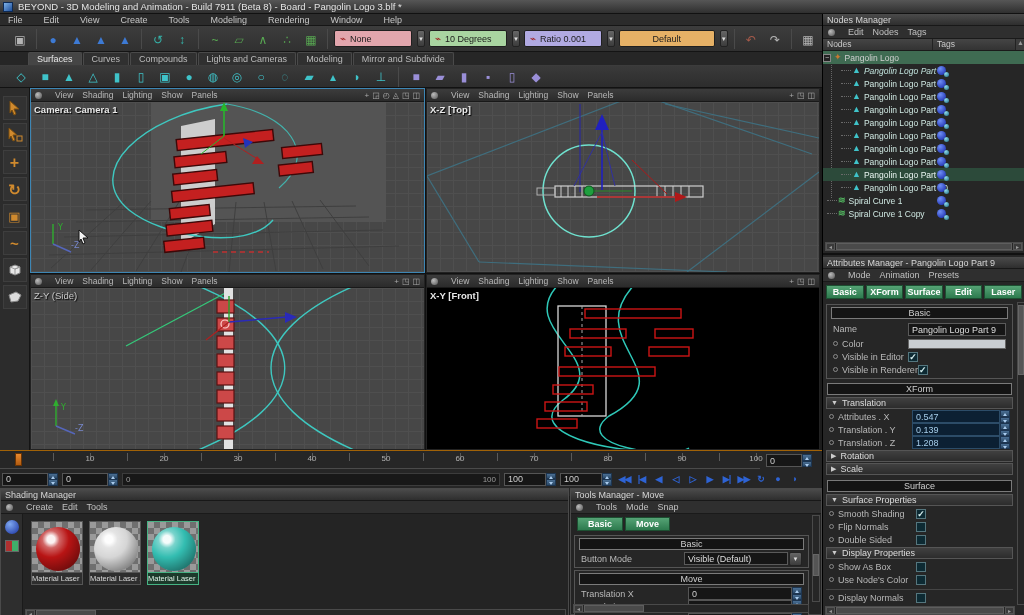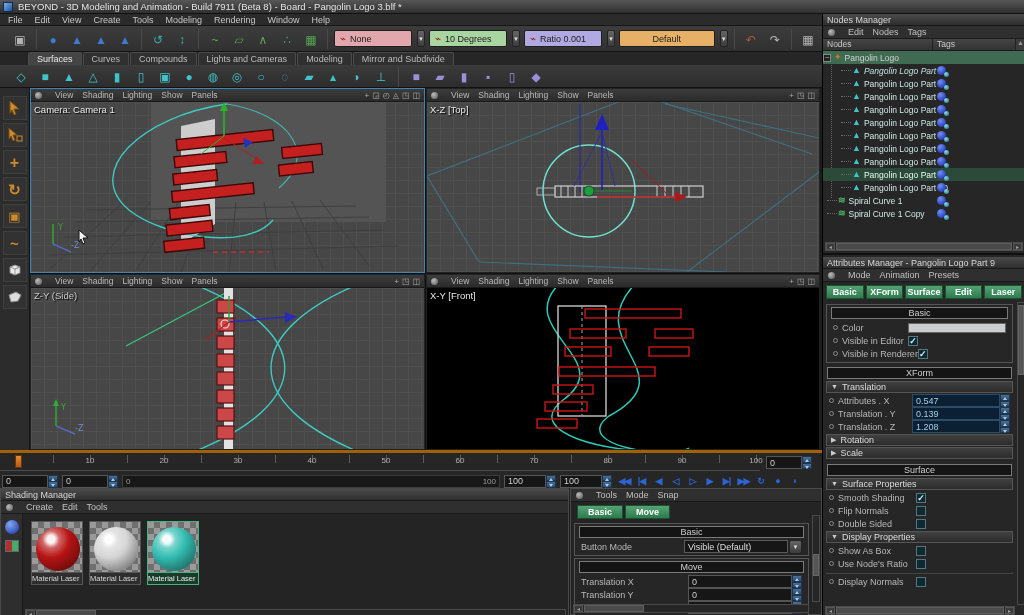--- a/index.html
+++ b/index.html
@@ -28,21 +28,21 @@
   .arow{display:flex;align-items:center;height:13px;padding:0 6px;font-size:9px;color:#b8b8b8;white-space:nowrap}
   .arow .ctrl{margin-left:auto;display:flex;align-items:center}
   .hscroll{height:9px;background:#262626;border:1px solid #4a4a4a;display:flex;align-items:stretch}
   .hscroll .ar{width:9px;background:#3a3a3a;border:1px solid #555;color:#999;font-size:6px;line-height:7px;text-align:center}
   .hscroll .th{background:#4a4a4a;border:1px solid #5e5e5e;flex:0 0 60px;margin:0 1px}
   .vscroll{width:8px;background:#262626;border:1px solid #4a4a4a;position:absolute}
   .vscroll .th{background:#555;border:1px solid #666;position:absolute;left:0;right:0}
   
   #titlebar{left:0;top:0;width:1024px;height:14px;background:linear-gradient(#565656,#2f2f2f);border-bottom:1px solid #111;display:flex;align-items:center;gap:5px;padding:0 3px;font-size:9.5px;color:#e4e4e4}
   #appicon{width:10px;height:10px;background:linear-gradient(135deg,#7fb2e8,#1d4e9a);border:1px solid #0d2a55;flex:none}
-  #menubar{left:0;top:14px;width:822px;height:12px;background:#2b2b2b;border-bottom:1px solid #161616;display:flex;gap:12px;align-items:center;padding:0 8px;font-size:9px;color:#c6c6c6}
+  #menubar{left:0;top:14px;width:822px;height:12px;background:#2b2b2b;border-bottom:1px solid #161616;display:flex;gap:21px;align-items:center;padding:0 8px;font-size:9px;color:#c6c6c6}
   #toolbar{left:0;top:26px;width:822px;height:26px;background:linear-gradient(#3d3d3d,#303030);border-bottom:1px solid #141414;display:flex;align-items:center;gap:4px;padding:0 2px 0 10px}
   .tbi{width:20px;height:20px;text-align:center;line-height:20px;font-size:12px;border:1px solid transparent;flex:none}
   .tbi.blue{color:#3d7ad4}.tbi.teal{color:#35b3a9}.tbi.green{color:#58a852}.tbi.gray{color:#b5b5b5}
   .tbi.red{color:#b23030}.tbi.maroon{color:#a55a4a}
   .tsep{width:1px;height:20px;background:#1d1d1d;border-right:1px solid #4a4a4a;margin:0 2px;flex:none}
   .dd{height:17px;border:1px solid #1f1f1f;border-radius:2px;display:flex;align-items:center;font-size:9px;color:#1c1c1c;padding:0 5px;gap:4px;min-width:78px}
   .dd .dico{font-size:10px;color:#a02020}
   .darr{width:13px;height:17px;background:linear-gradient(#666,#3c3c3c);border:1px solid #222;color:#ddd;font-size:6px;text-align:center;line-height:16px;border-radius:2px;margin-left:1px}
   #tabbar{left:0;top:52px;width:822px;height:14px;background:#262626;display:flex;align-items:flex-end;padding-left:28px;gap:1px;border-bottom:1px solid #3c3c3c}
   .ftab{height:13px;line-height:12px;padding:0 8px;font-size:9px;color:#bbb;background:#303030;border:1px solid #4a4a4a;border-bottom:none;border-radius:2px 2px 0 0}
@@ -56,29 +56,29 @@
   .lti svg{display:block;margin:3px auto}
   .lti.cube{color:#dcdcdc}
   
   #vps{left:30px;top:88px;width:790px;height:362px;background:#111}
   .vp{position:absolute;background:#4a4a4a;overflow:hidden}
   .vphead{height:13px;background:linear-gradient(#3c3c3c,#2b2b2b);border-bottom:1px solid #191919;display:flex;align-items:center;gap:9px;padding:0 4px;font-size:8.5px;color:#b9b9b9}
   .vphead .ric{margin-left:auto;display:flex;gap:3px;font-size:8px;color:#aaa}
   .vpc{position:absolute;left:0;top:13px;right:0;bottom:0;background-color:#474747;
        background-image:linear-gradient(#4f4f4f 1px,transparent 1px),linear-gradient(90deg,#4f4f4f 1px,transparent 1px);
        background-size:13px 13px}
-  .vplabel{position:absolute;left:3px;top:15px;font-size:9.5px;font-weight:normal;color:#e8e8e8;text-shadow:1px 1px 1px #000;z-index:5}
+  .vplabel{position:absolute;left:3px;top:15px;font-size:9.5px;font-weight:bold;color:#e8e8e8;text-shadow:1px 1px 1px #000;z-index:5}
   #vp-cam{left:0;top:0;width:395px;height:185px;border:1px solid #3d86b4}
   #vp-top{left:396px;top:0;width:394px;height:185px;border:1px solid #222}
   #vp-side{left:0;top:186px;width:395px;height:176px;border:1px solid #222}
   #vp-front{left:396px;top:186px;width:394px;height:176px;border:1px solid #222}
   #vp-front .vpc{background:#000;background-image:none}
   svg text{font-family:"DejaVu Sans",sans-serif}
   
-  #timeline{left:0;top:450px;width:822px;height:46px;background:#262626;border-top:3px solid #a16207}
+  #timeline{left:0;top:450px;width:822px;height:46px;background:#262626;border-top:1px solid #a16207}
   #ruler{position:absolute;left:0;top:2px;width:760px;height:16px;border-bottom:1px solid #4a4a4a;
      background-image:repeating-linear-gradient(90deg,transparent 0 36px,#5a5a5a 36px 37px);background-position:17px 0;background-size:37px 8px;background-repeat:repeat-x}
   .tick{position:absolute;top:1px;width:24px;text-align:center;font-size:8px;color:#b0b0b0}
   #playhead{position:absolute;left:15px;top:2px;width:7px;height:13px;background:linear-gradient(#e88a30,#b05a10);border:1px solid #6a3404}
   #tl-spin{position:absolute;left:766px;top:3px;display:flex}
   #tlrow2{position:absolute;left:0;top:20px;height:16px;width:822px;display:flex;align-items:center}
   .tlf{display:flex;margin-right:4px}
   #tlslider{width:378px;height:13px;background:#181818;border:1px solid #3c3c3c;color:#9a9a9a;font-size:8px;display:flex;align-items:center;justify-content:space-between;padding:0 3px;margin-right:4px}
   .tbtn{width:17px;height:13px;color:#2e63d4;font-size:9px;font-weight:bold;text-align:center;line-height:13px;letter-spacing:-1px}
   
@@ -571,20 +571,21 @@
     <span class="ball" style="background-color: rgb(51, 189, 177);"></span>
     <span class="mlabel">Material Laser 3</span>
   </div>
   <div class="hscroll abs" style="left:24px;right:2px;bottom:2px">
     <span class="ar">◂</span>
     <span class="th"></span>
   </div>
 </div>
 
 <div id="toolsmgr" class="abs">
+  <div class="ptitle">Tools Manager - Move</div>
   <div class="pmenu">
     <span class="mdot"></span>
     <span class="mi">Tools</span>
     <span class="mi">Mode</span>
     <span class="mi">Snap</span>
   </div>
   <div style="display:flex;gap:2px;padding:3px 0 2px 6px">
     <span class="gtab" style="padding:0 10px">Basic</span>
     <span class="gtab" style="padding:0 10px">Move</span>
   </div>
@@ -751,20 +752,26 @@
     <div id="attrtabs">
       <span class="gtab">Basic</span>
       <span class="gtab">XForm</span>
       <span class="gtab">Surface</span>
       <span class="gtab">Edit</span>
       <span class="gtab">Laser</span>
     </div>
     <div id="attrbody">
       <div class="sectbox">
         <div class="secthdr">Basic</div>
+        <div class="arow" style="height:16px">
+          <span>Name</span>
+          <span class="ctrl">
+              <span class="tf" style="width:98px">Pangolin Logo Part 9</span>
+            </span>
+        </div>
         <div class="arow">
           <span class="anim"></span>
           <span>Color</span>
           <span class="ctrl">
               <span style="width: 98px; height: 10px; border: 1px solid rgb(102, 102, 102); display: inline-block; background-color: rgb(201, 206, 210);"></span>
             </span>
         </div>
         <div class="arow">
           <span class="anim"></span>
           <span>Visible in Editor</span>
@@ -858,21 +865,21 @@
       </div>
       <div class="arow">
         <span class="anim"></span>
         <span>Show As Box</span>
         <span class="ctrl" style="width:94px">
             <span class="cb"></span>
           </span>
       </div>
       <div class="arow">
         <span class="anim"></span>
-        <span>Use Node's Ratio</span>
+        <span>Use Node's Color</span>
         <span class="ctrl" style="width:94px">
             <span class="cb"></span>
           </span>
       </div>
       <div style="height:3px;border-bottom:1px solid #444;margin:1px 3px"></div>
       <div class="arow">
         <span class="anim"></span>
         <span>Display Normals</span>
         <span class="ctrl" style="width:94px">
             <span class="cb"></span>

